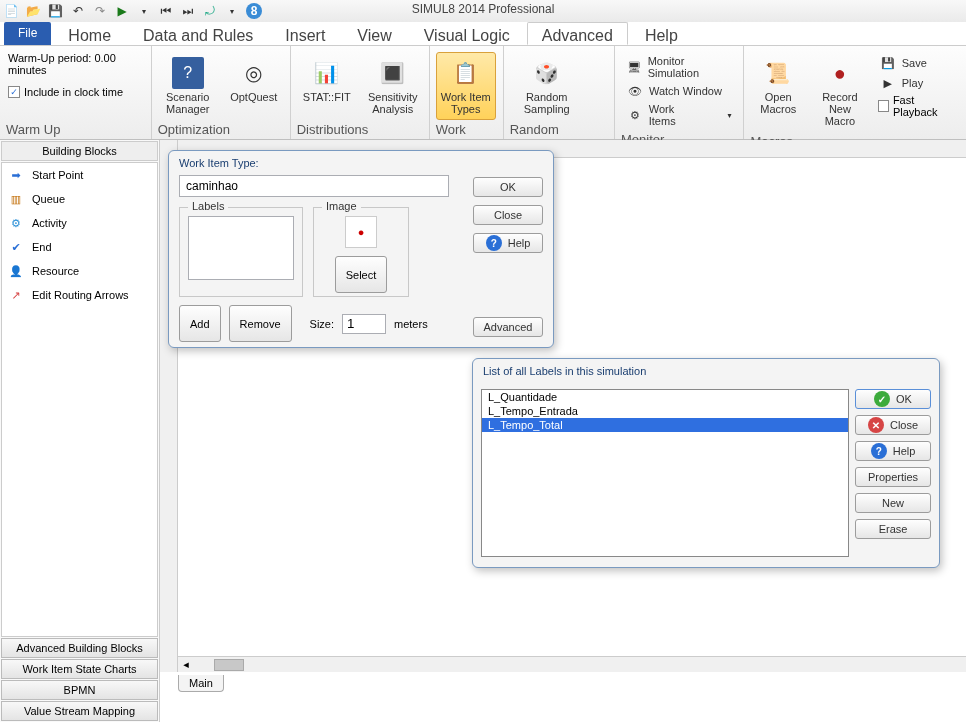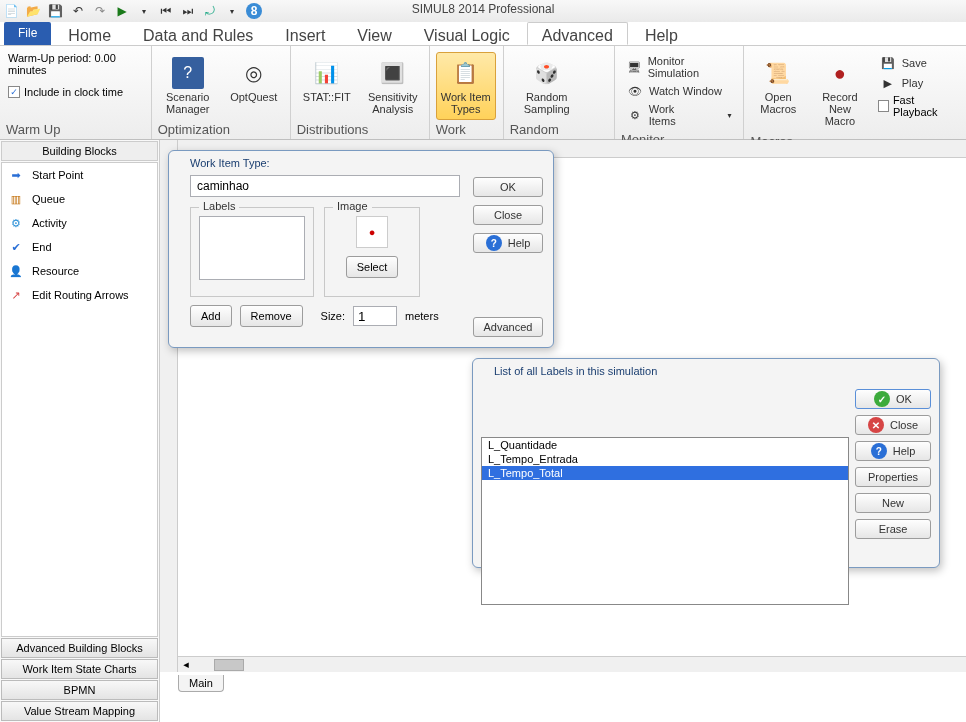--- a/index.html
+++ b/index.html
@@ -41,38 +41,38 @@
   .ruler-v { position:absolute; top:140px; left:160px; width:18px; bottom:50px; background:#f0f0f0; border-right:1px solid #ccc; }
   .ruler-h { position:absolute; top:140px; left:178px; right:0; height:18px; background:#f0f0f0; border-bottom:1px solid #ccc; }
 
   
   .canvas { position:absolute; top:158px; left:178px; right:0; bottom:50px; background:#fff; overflow:hidden; }
 
   .main-tab { position:absolute; left:178px; bottom:30px; }
   .main-tab .tabx { display:inline-block; border:1px solid #aaa; border-top:none; padding:2px 10px; font-size:11px; background:#f4f4f4; border-radius:0 0 4px 4px; }
 
   
-  .dialog { position:absolute; background:#f4f4f4; border:1px solid #7a9ac0; border-radius:6px; box-shadow: 2px 3px 8px rgba(0,0,0,.25); padding-left: 11px; }
+  .dialog { position:absolute; background:#f4f4f4; border:1px solid #7a9ac0; border-radius:6px; box-shadow: 2px 3px 8px rgba(0,0,0,.25); }
   .dlg1 { top:150px; left:168px; width:386px; height:198px; }
   .dlg-title { padding:6px 10px 2px 10px; font-size:11px; color:#1a3e70; }
   .dlg-body { padding:4px 10px 10px 10px; }
   .txtfield { width:270px; height:22px; border:1px solid #abadb3; padding:2px 6px; font-size:12px; background:#fff; }
   .grp { border:1px solid #c8c8c8; background:#f4f4f4; position:relative; padding:8px; margin-top:10px; }
   .grp .cap { position:absolute; top:-8px; left:8px; background:#f4f4f4; padding:0 4px; font-size:11px; color:#333; }
   .btns-right { position:absolute; right:10px; top:26px; display:flex; flex-direction:column; gap:8px; }
   .btn { width:70px; height:20px; border:1px solid #9c9c9c; background:linear-gradient(#fefefe,#e6e6e6); border-radius:3px; font-size:11px; display:flex; align-items:center; justify-content:center; gap:6px; color:#333; }
   .btn.wide { width:76px; }
   .btn .bic { width:16px; height:16px; border-radius:8px; display:flex; align-items:center; justify-content:center; font-size:10px; font-weight:bold; color:#fff; }
   .btn .bic.help { background:#2a6fd6; }
   .btn .bic.ok { background:#3cab3c; }
   .btn .bic.close { background:#d64545; }
-  .smallbtn { height:22px; padding:0 10px; border:1px solid #9c9c9c; background:linear-gradient(#fefefe,#e6e6e6); border-radius:3px; font-size:11px; display:inline-flex; align-items:center; }
+  .smallbtn { height:37px; padding:0 10px; border:1px solid #9c9c9c; background:linear-gradient(#fefefe,#e6e6e6); border-radius:3px; font-size:11px; display:inline-flex; align-items:center; }
 
   .dlg2 { top:358px; left:472px; width:468px; height:210px; }
-  .listbox { position:absolute; top:30px; left:8px; width:368px; height:168px; border:1px solid #888; background:#fff; overflow:hidden;margin-top:48px; }
+  .listbox { position:absolute; top:30px; left:8px; width:368px; height:168px; border:1px solid #888; background:#fff; overflow:hidden; }
   .listrow { padding:1px 6px; font-size:11px; }
   .listrow.sel { background:#2f6fe0; color:#fff; }
   .dlg2-btns { position:absolute; top:30px; right:8px; display:flex; flex-direction:column; gap:6px; }
 
   .chk { display:inline-flex; align-items:center; gap:4px; font-size:11px; }
   .chk .box { width:12px; height:12px; border:1px solid #888; background:#fff; display:flex; align-items:center; justify-content:center; font-size:9px; color:#2a6fd6; }
 
   .hscroll { position:absolute; left:178px; right:0; bottom:50px; height:16px; background:#f0f0f0; border-top:1px solid #ccc; display:flex; align-items:center; }
   .hscroll .thumb { width:30px; height:12px; background:#c8c8c8; border:1px solid #aaa; margin-left:20px; }
 </style>

